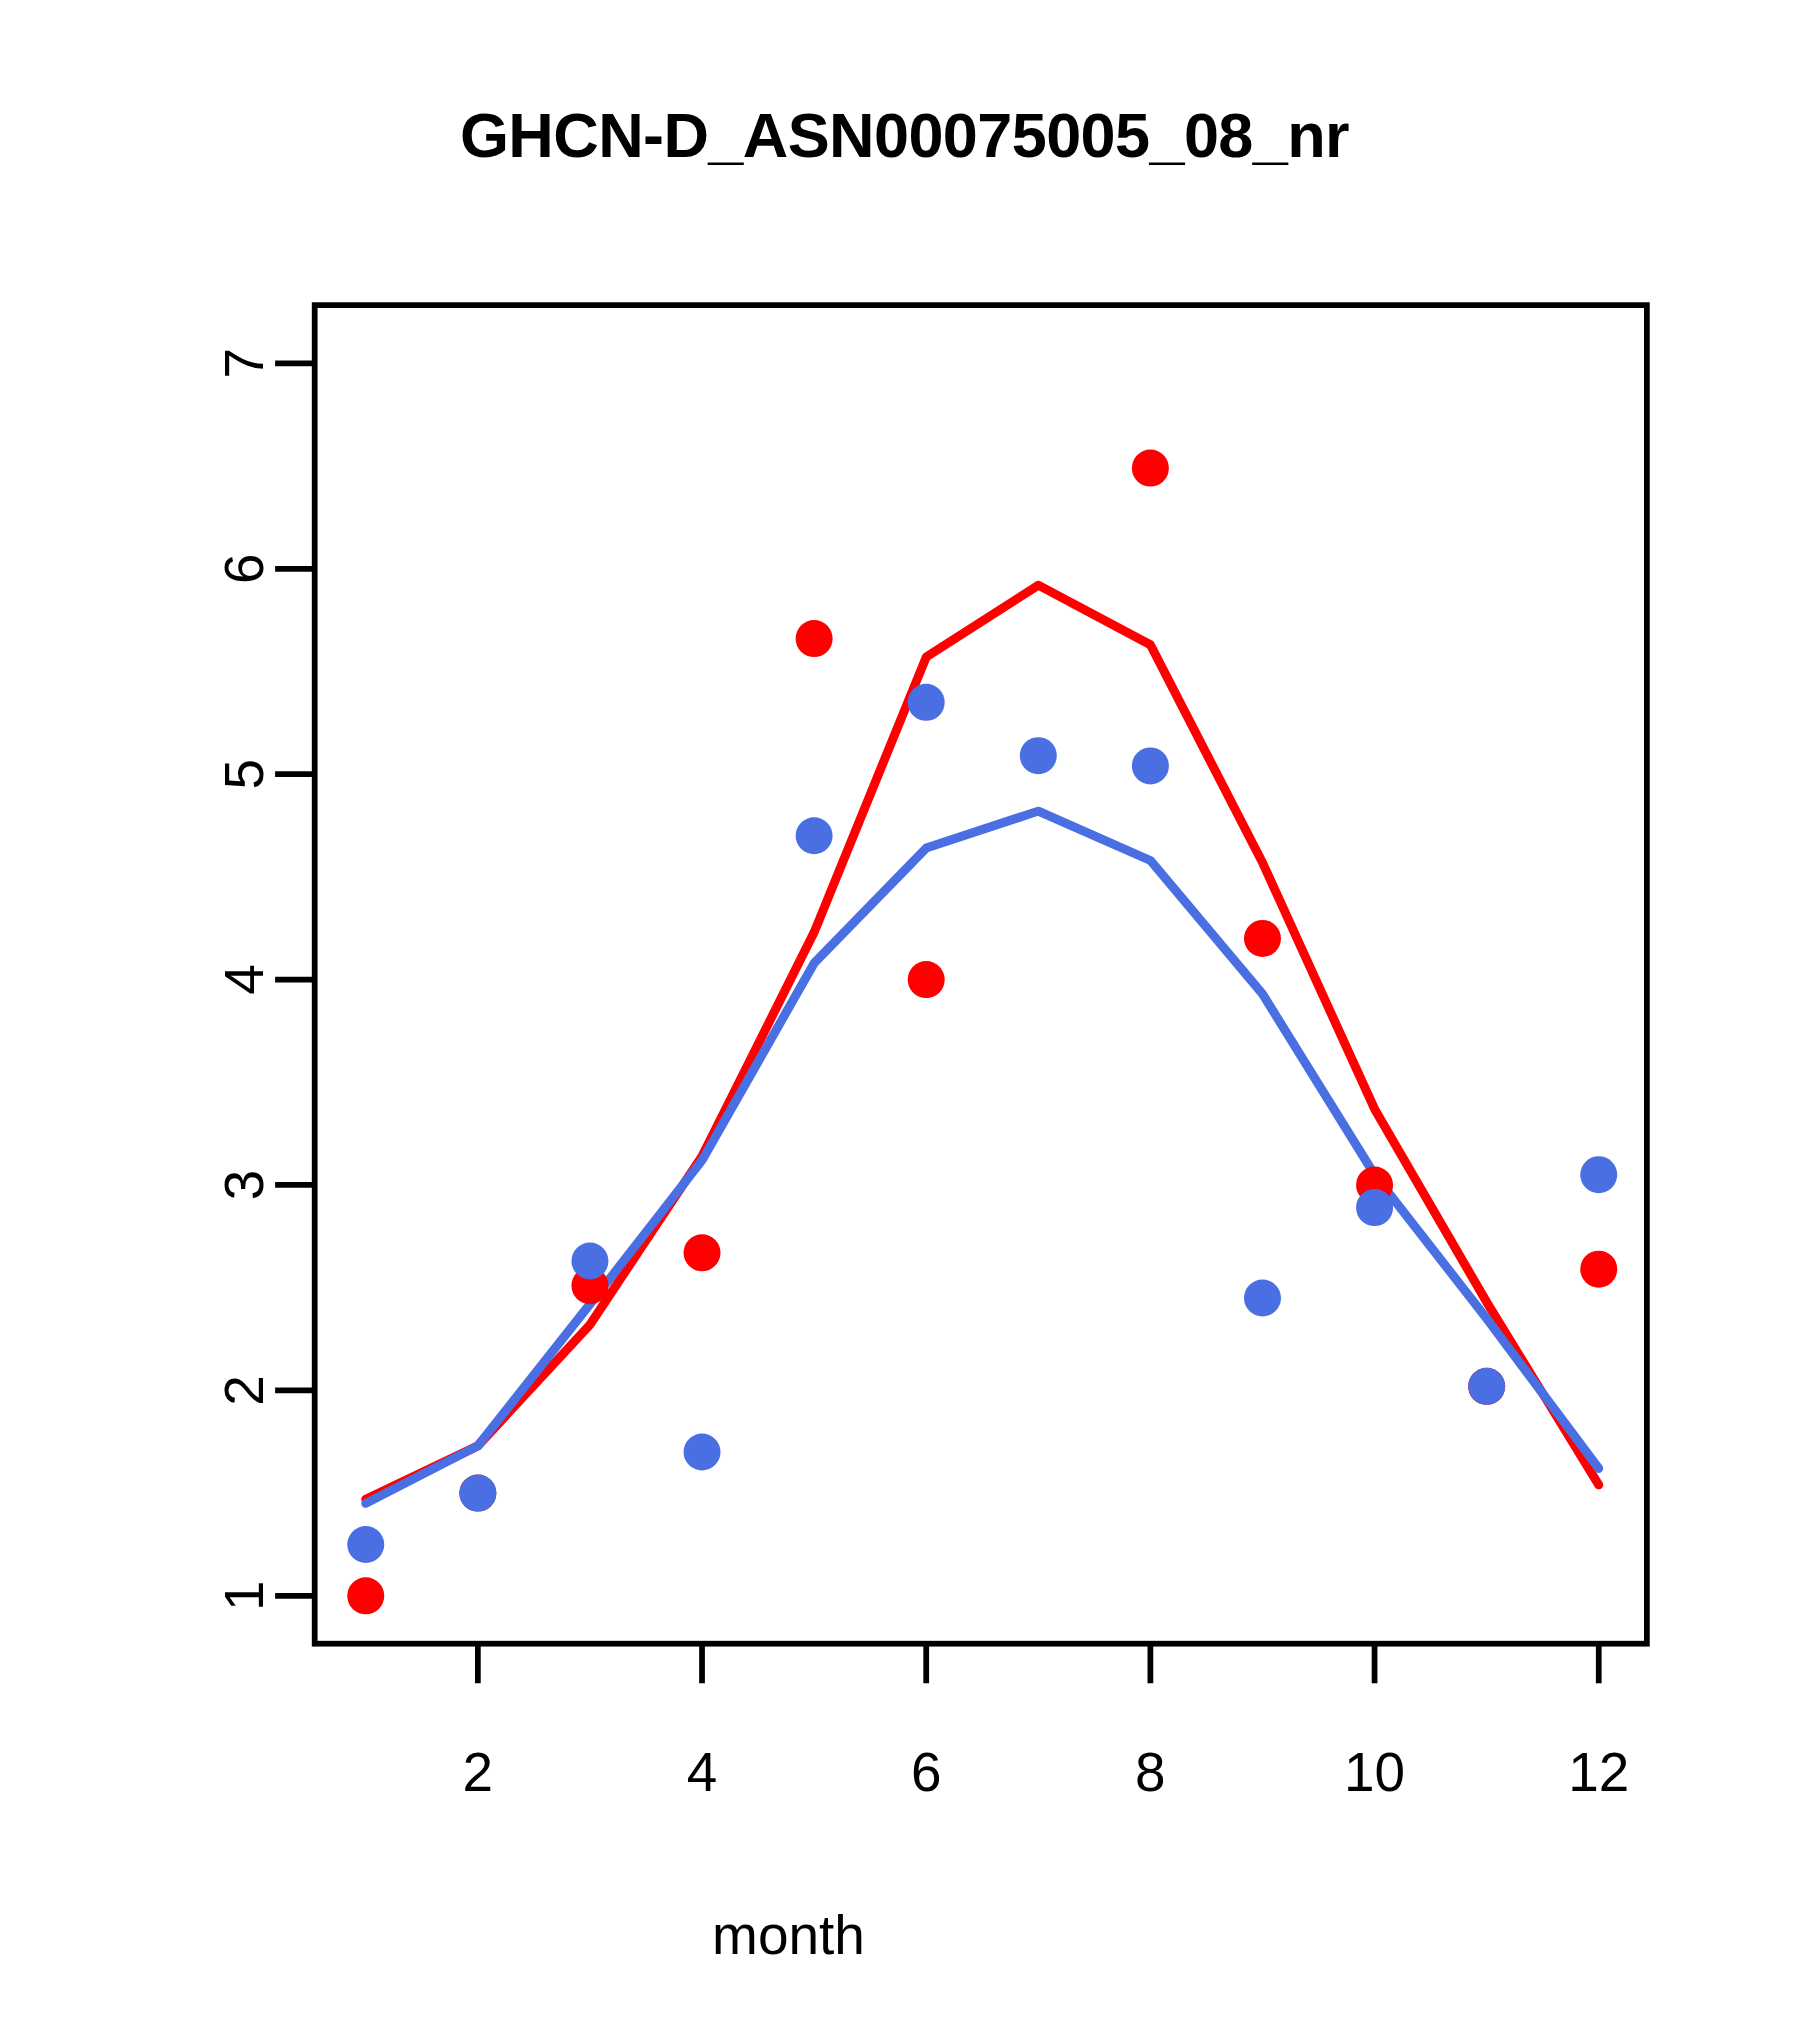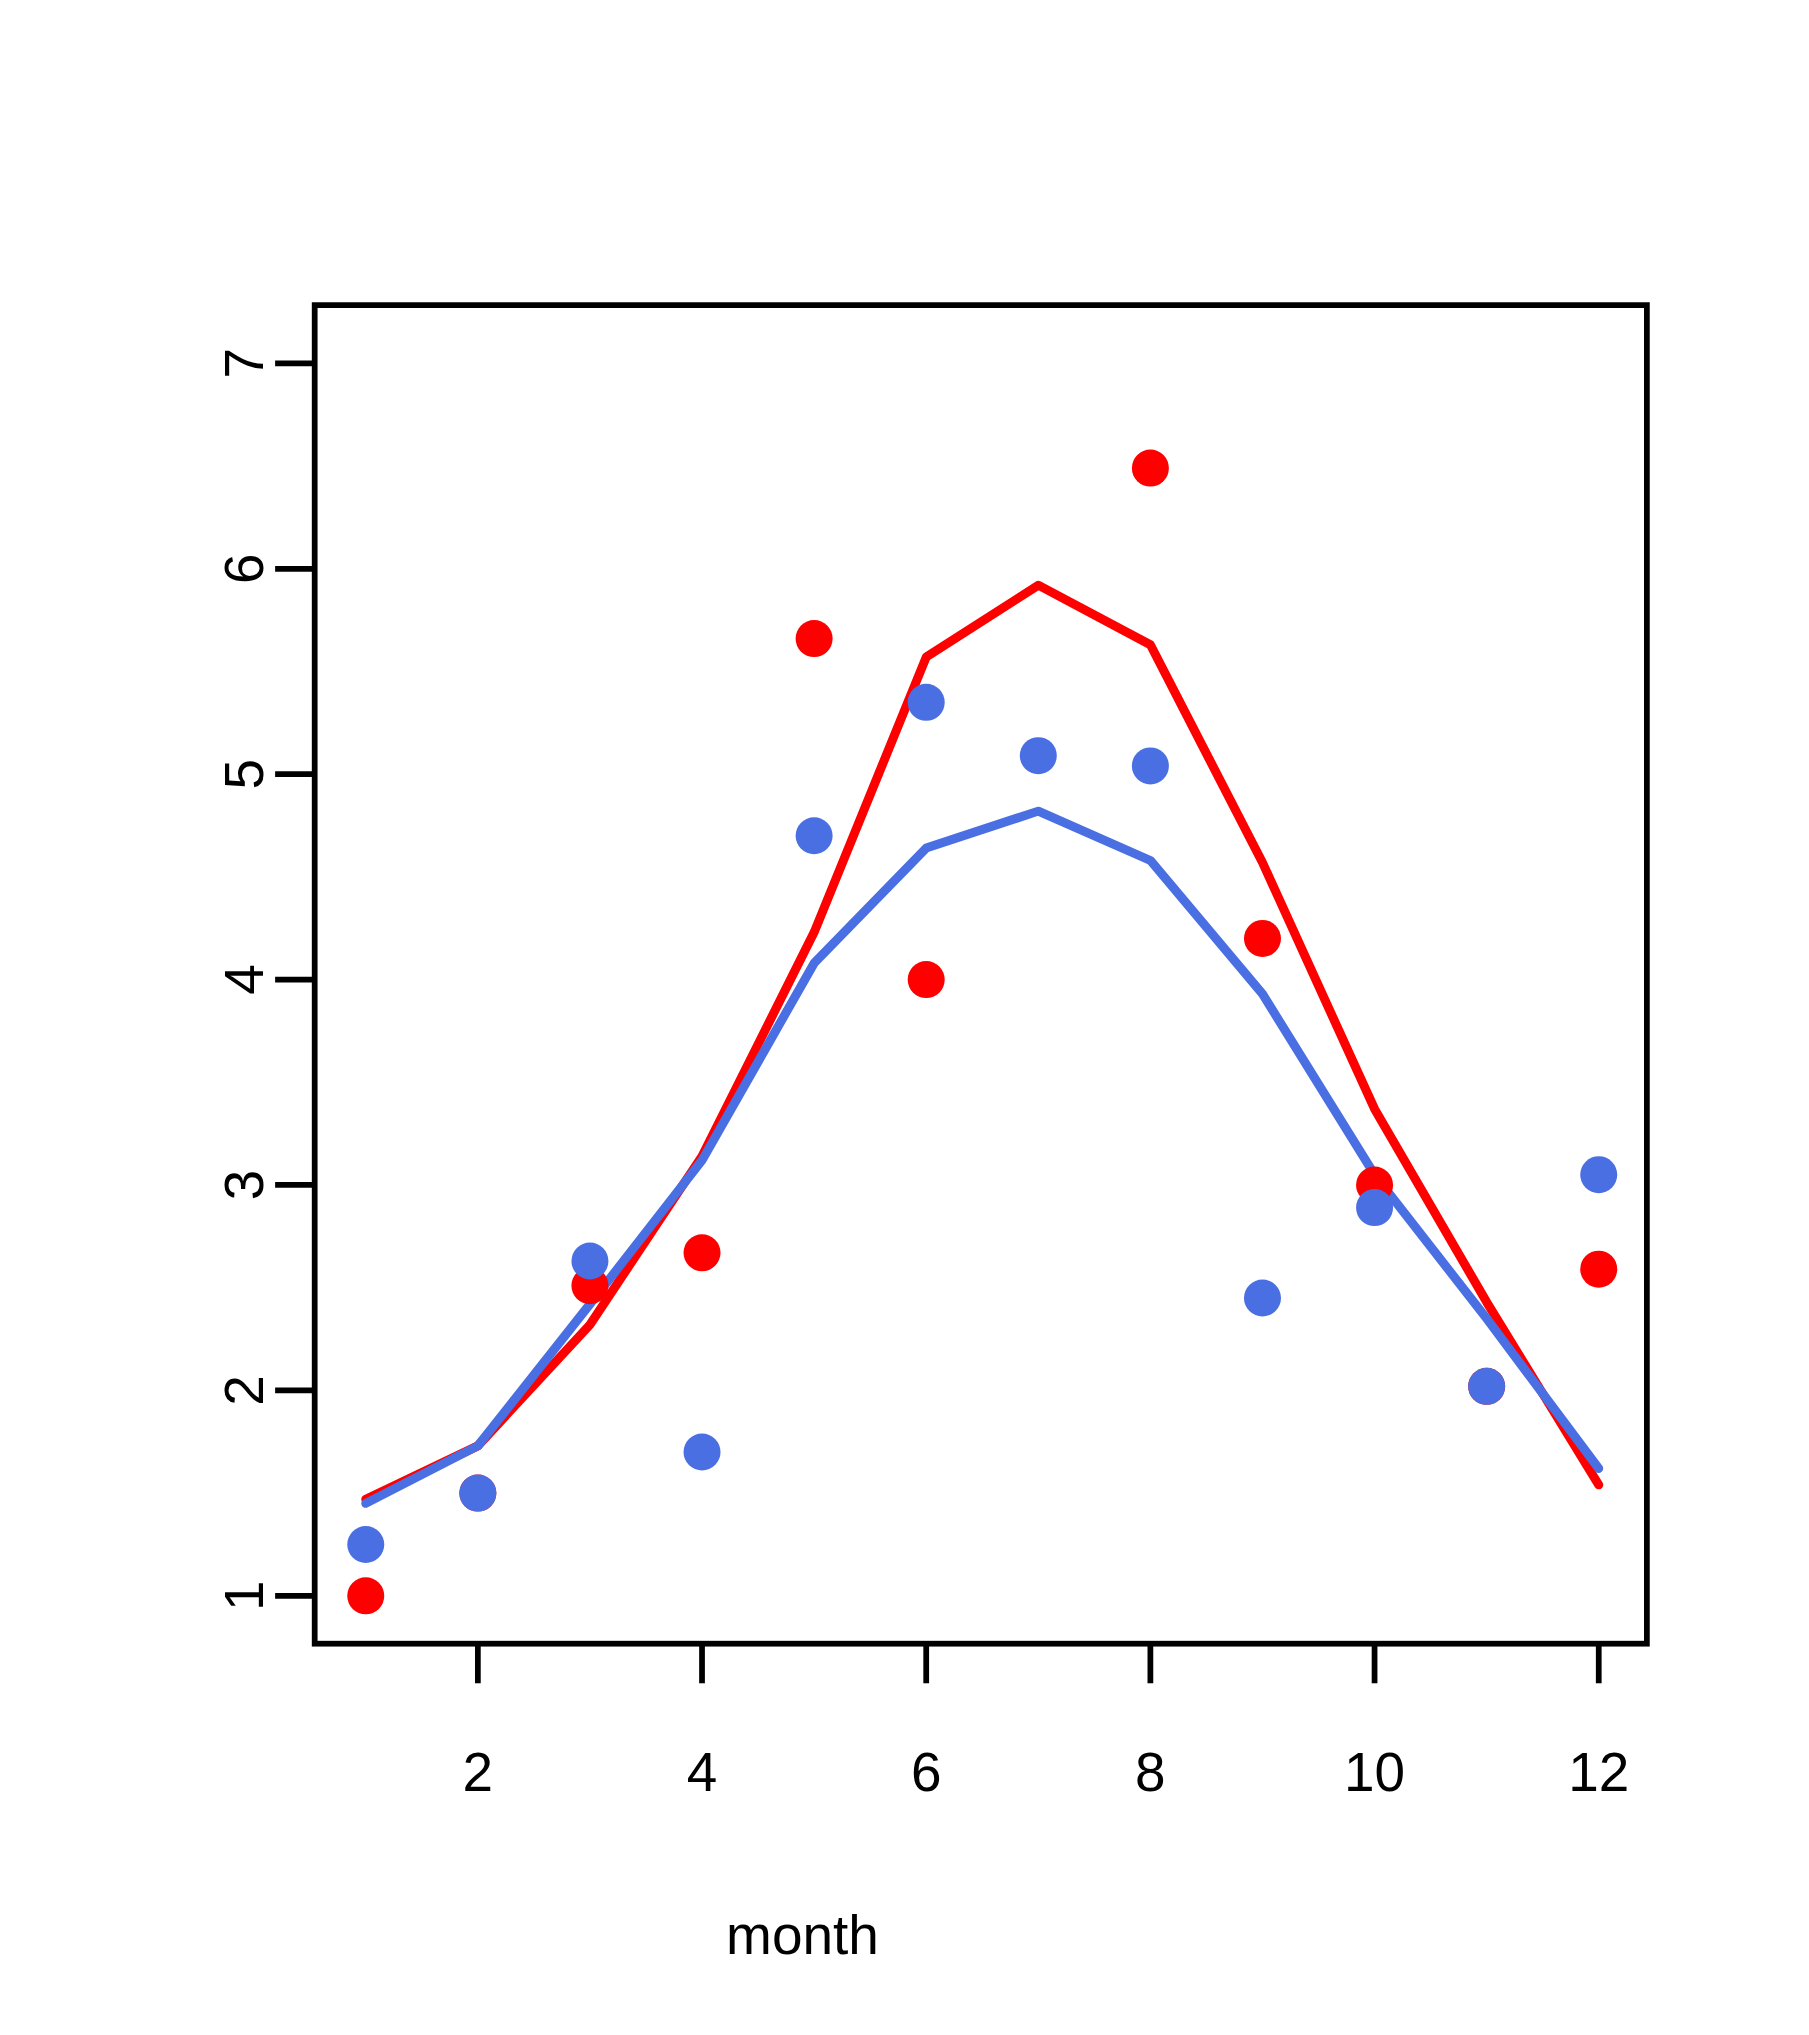--- a/index.html
+++ b/index.html
@@ -37,33 +37,34 @@
     left: 0;
     top: 0;
   }
   .tick-label {
     font-family: "Liberation Sans", sans-serif;
     font-size: 86px;
     fill: #000000;
   }
   #xlab {
     position: absolute;
-    left: 14px;
+    left: 0;
     top: 1903px;
     width: 1577px;
     text-align: center;
     font-size: 55px;
     font-family: "Liberation Sans", sans-serif;
   }
 </style>
 </head>
 <body>
 
 <div id="figure">
 
+  <div id="chart-title">GHCN-D_ASN00075005_08_nr</div>
 
   <svg id="plot-svg" width="1809" height="2035" viewBox="0 0 2834 3188">
     <g id="plot-box-group">
       <rect id="plot-box" x="493" y="478" width="2087" height="2097" fill="none" stroke="#000000" stroke-width="9"></rect>
     </g>
     <g id="y-ticks">
         <line x1="431" y1="2500" x2="493" y2="2500" stroke="#000000" stroke-width="9"></line>
         <line x1="431" y1="2178.2" x2="493" y2="2178.2" stroke="#000000" stroke-width="9"></line>
         <line x1="431" y1="1856.4" x2="493" y2="1856.4" stroke="#000000" stroke-width="9"></line>
         <line x1="431" y1="1534.6" x2="493" y2="1534.6" stroke="#000000" stroke-width="9"></line>

